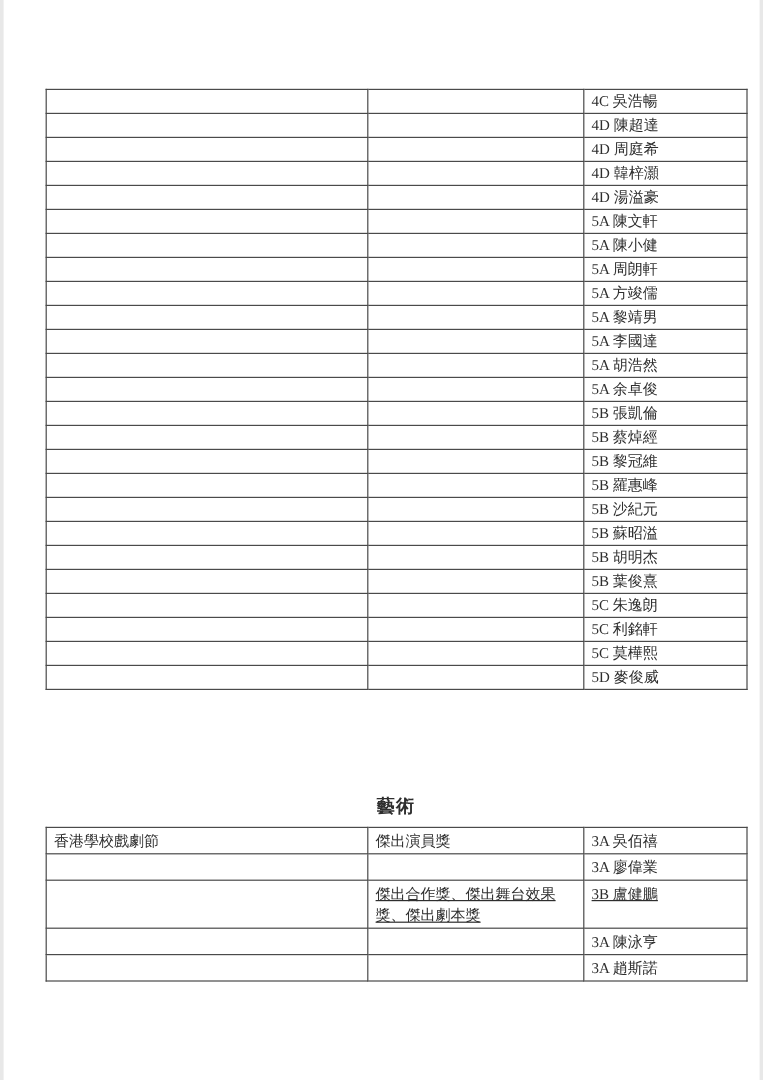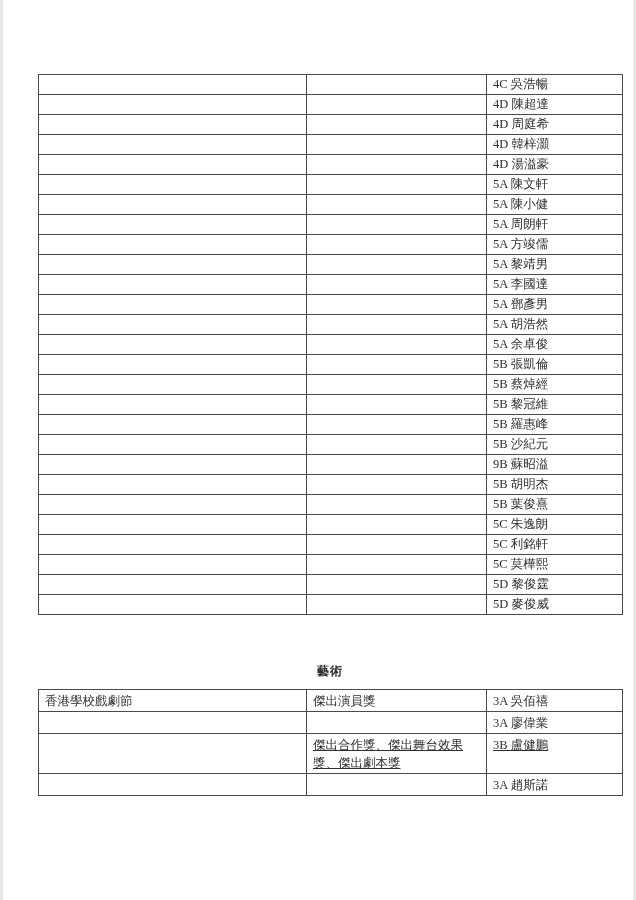--- a/index.html
+++ b/index.html
@@ -39,21 +39,21 @@
     white-space: normal;
     line-height: 18px;
   }
   .section-header {
     position: absolute;
     top: 663px;
     left: 35px;
     width: 584px;
     text-align: center;
     font-weight: bold;
-    font-size: 12px;
+    font-size: 15px;
     letter-spacing: 1px;
   }
 </style>
 </head>
 <body>
 
 <div class="page">
 
   <table class="award-table" id="t1">
     <colgroup>
@@ -113,25 +113,20 @@
           <td>5A 黎靖男</td>
         </tr>
         <tr>
           <td></td>
           <td></td>
           <td>5A 李國達</td>
         </tr>
         <tr>
           <td></td>
           <td></td>
-          <td>5A 鄧彥男</td>
-        </tr>
-        <tr>
-          <td></td>
-          <td></td>
           <td>5A 胡浩然</td>
         </tr>
         <tr>
           <td></td>
           <td></td>
           <td>5A 余卓俊</td>
         </tr>
         <tr>
           <td></td>
           <td></td>
@@ -153,21 +148,21 @@
           <td>5B 羅惠峰</td>
         </tr>
         <tr>
           <td></td>
           <td></td>
           <td>5B 沙紀元</td>
         </tr>
         <tr>
           <td></td>
           <td></td>
-          <td>9B 蘇昭溢</td>
+          <td>5B 蘇昭溢</td>
         </tr>
         <tr>
           <td></td>
           <td></td>
           <td>5B 胡明杰</td>
         </tr>
         <tr>
           <td></td>
           <td></td>
           <td>5B 葉俊熹</td>
@@ -179,25 +174,20 @@
         </tr>
         <tr>
           <td></td>
           <td></td>
           <td>5C 利銘軒</td>
         </tr>
         <tr>
           <td></td>
           <td></td>
           <td>5C 莫樺熙</td>
-        </tr>
-        <tr>
-          <td></td>
-          <td></td>
-          <td>5D 黎俊霆</td>
         </tr>
         <tr>
           <td></td>
           <td></td>
           <td>5D 麥俊威</td>
         </tr>
       </tbody>
   </table>
 
   <div class="section-header">藝術</div>
@@ -220,18 +210,23 @@
           <td>3A 廖偉業</td>
         </tr>
         <tr style="height: 37px; text-decoration: underline;">
           <td></td>
           <td>傑出合作獎、傑出舞台效果獎、傑出劇本獎</td>
           <td>3B 盧健鵬</td>
         </tr>
         <tr style="height: 20px;">
           <td></td>
           <td></td>
+          <td>3A 陳泳亨</td>
+        </tr>
+        <tr style="height: 20px;">
+          <td></td>
+          <td></td>
           <td>3A 趙斯諾</td>
         </tr>
       </tbody>
   </table>
 
 </div>
 
 </body></html>

